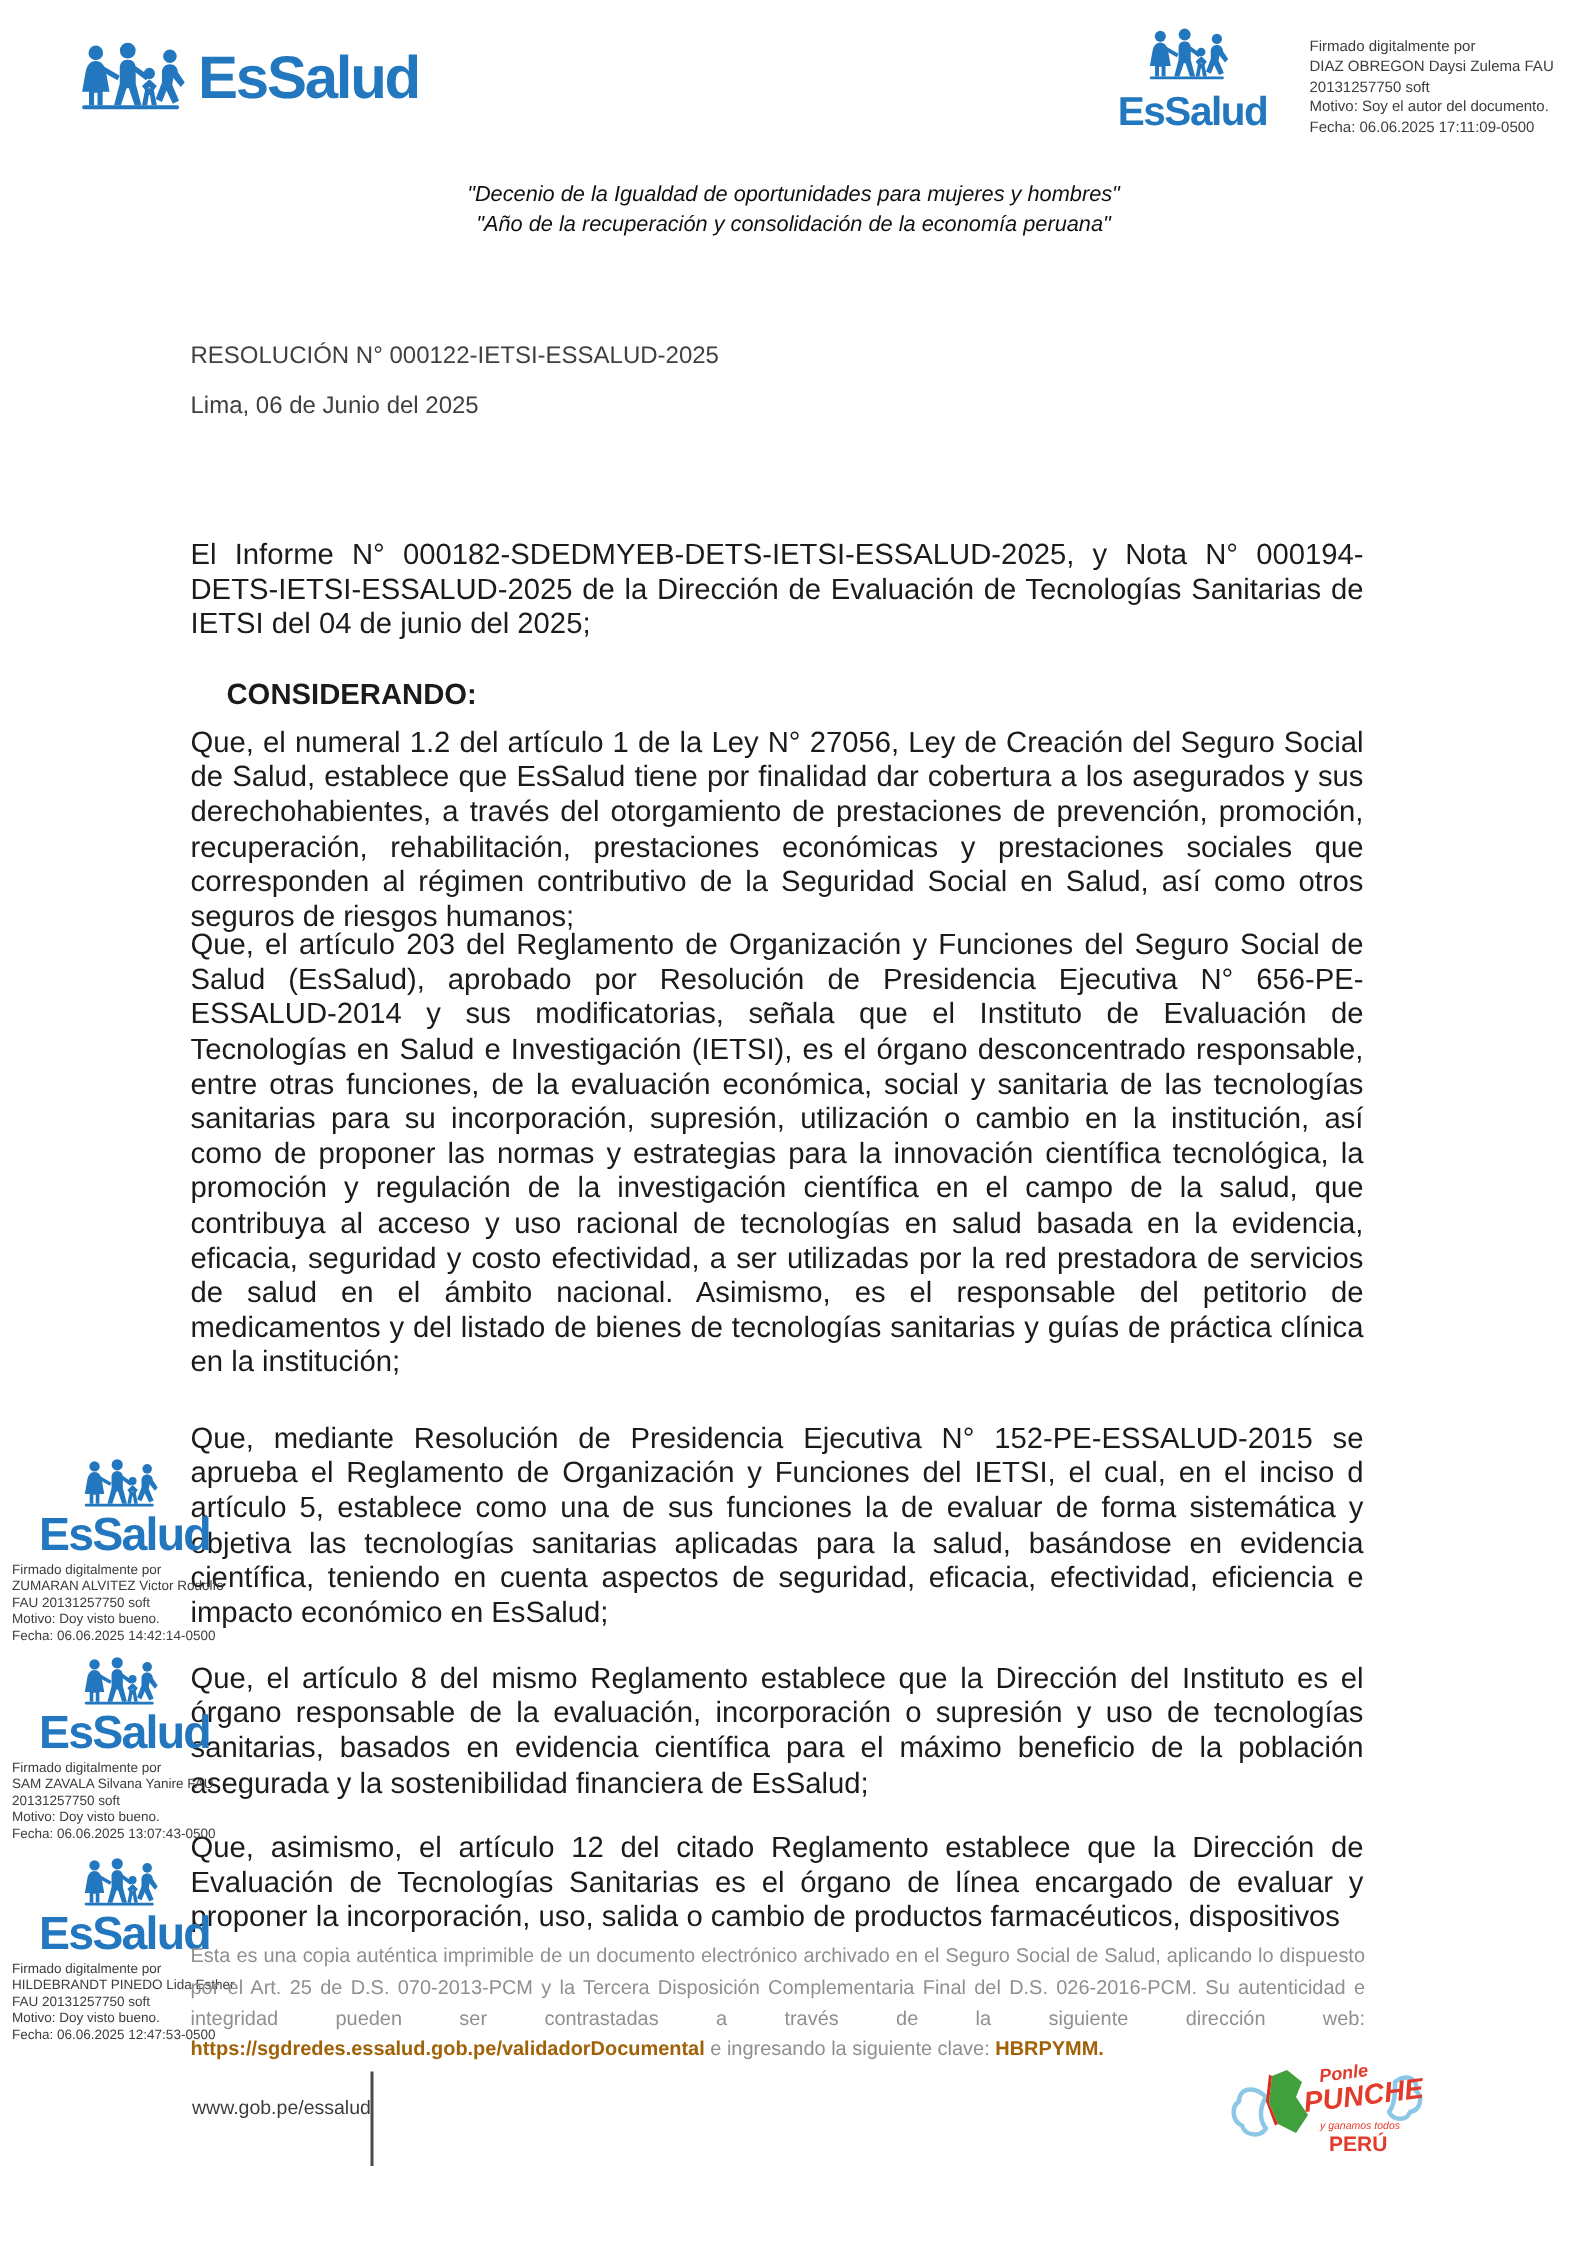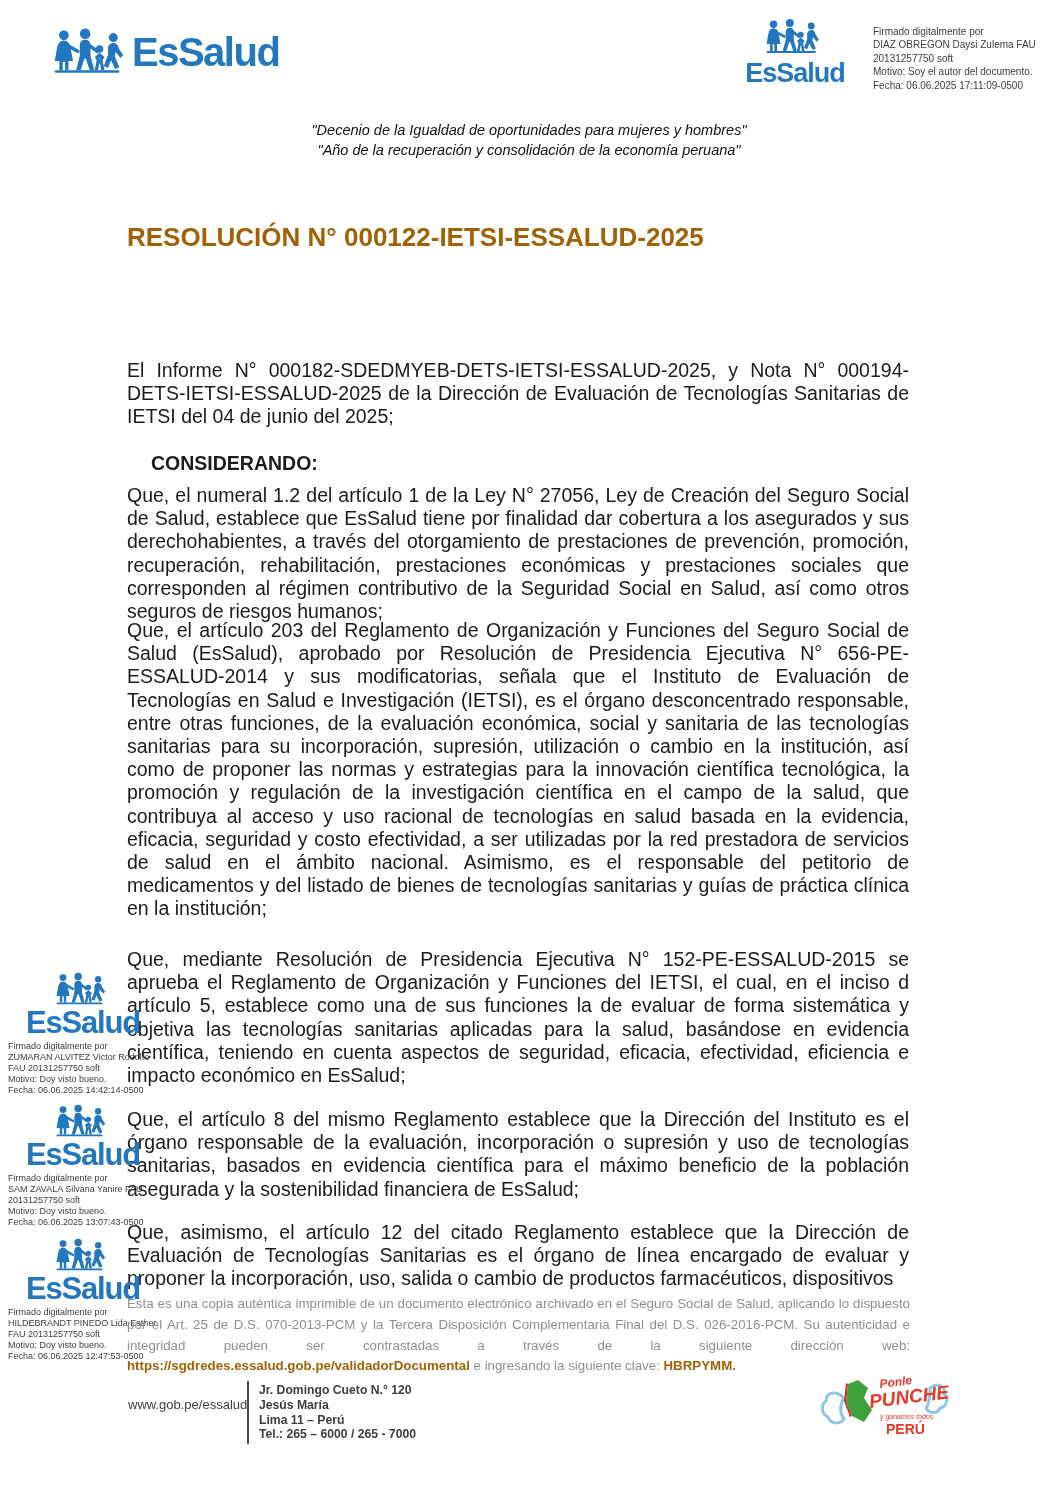--- a/index.html
+++ b/index.html
@@ -15,21 +15,21 @@
 
   .logo-right { position:absolute; left:743px; top:18px; width:104px; text-align:center; }
   .logo-right .icon { width:58px; height:38px; color:#2377BE; }
   .logo-right .brand { font-size:27px; font-weight:bold; color:#2377BE; letter-spacing:-1px; margin-top:-2px; }
 
   .sig-top { position:absolute; left:873px; top:25px; width:175px; font-size:10px; line-height:13.4px; color:#3c3c3c; }
 
   .quotes { position:absolute; left:0; top:120px; width:1058px; text-align:center; font-style:italic; font-size:14.5px; line-height:20px; color:#101010; }
 
   
-  .doc-title { position:absolute; left:127px; top:221px; font-size:26px; font-weight:bold; line-height:33px; color:#a16207; }
+  .doc-title { position:absolute; left:127px; top:221px; font-size:16px; font-weight:normal; line-height:33px; color:#404040; }
   .blk { position:absolute; left:127px; width:782px; font-size:19.5px; line-height:23.2px; text-align:justify; color:#1b1b1b; }
   .lbl { font-weight:bold; text-align:left; }
   .pos-vistos-label { top:314px; }
   .pos-vistos-text  { top:359px; }
   .pos-considerando { top:452px;margin-left:24px; }
   .pos-p1 { top:484px; }
   .pos-p2 { top:619px; }
   .pos-p3 { top:948px; }
   .pos-p4 { top:1108px; }
   .pos-p5 { top:1221px; }
@@ -100,20 +100,21 @@
     <div>Fecha: 06.06.2025 17:11:09-0500</div>
   </div>
 
   <div class="quotes">
     <div>"Decenio de la Igualdad de oportunidades para mujeres y hombres"</div>
     <div>"Año de la recuperación y consolidación de la economía peruana"</div>
   </div>
 
   <div class="doc-title">
     <div>RESOLUCIÓN N° 000122-IETSI-ESSALUD-2025</div>
+    <div>Lima, 06 de Junio del 2025</div>
   </div>
 
   <div class="blk pos-vistos-text">El Informe N° 000182-SDEDMYEB-DETS-IETSI-ESSALUD-2025, y Nota N° 000194-DETS-IETSI-ESSALUD-2025 de la Dirección de Evaluación de Tecnologías Sanitarias de IETSI del 04 de junio del 2025;</div>
   <div class="blk lbl pos-considerando">CONSIDERANDO:</div>
   <div class="blk pos-p1">Que, el numeral 1.2 del artículo 1 de la Ley N° 27056, Ley de Creación del Seguro Social de Salud, establece que EsSalud tiene por finalidad dar cobertura a los asegurados y sus derechohabientes, a través del otorgamiento de prestaciones de prevención, promoción, recuperación, rehabilitación, prestaciones económicas y prestaciones sociales que corresponden al régimen contributivo de la Seguridad Social en Salud, así como otros seguros de riesgos humanos;</div>
   <div class="blk pos-p2">Que, el artículo 203 del Reglamento de Organización y Funciones del Seguro Social de Salud (EsSalud), aprobado por Resolución de Presidencia Ejecutiva N° 656-PE-ESSALUD-2014 y sus modificatorias, señala que el Instituto de Evaluación de Tecnologías en Salud e Investigación (IETSI), es el órgano desconcentrado responsable, entre otras funciones, de la evaluación económica, social y sanitaria de las tecnologías sanitarias para su incorporación, supresión, utilización o cambio en la institución, así como de proponer las normas y estrategias para la innovación científica tecnológica, la promoción y regulación de la investigación científica en el campo de la salud, que contribuya al acceso y uso racional de tecnologías en salud basada en la evidencia, eficacia, seguridad y costo efectividad, a ser utilizadas por la red prestadora de servicios de salud en el ámbito nacional. Asimismo, es el responsable del petitorio de medicamentos y del listado de bienes de tecnologías sanitarias y guías de práctica clínica en la institución;</div>
   <div class="blk pos-p3">Que, mediante Resolución de Presidencia Ejecutiva N° 152-PE-ESSALUD-2015 se aprueba el Reglamento de Organización y Funciones del IETSI, el cual, en el inciso d artículo 5, establece como una de sus funciones la de evaluar de forma sistemática y objetiva las tecnologías sanitarias aplicadas para la salud, basándose en evidencia científica, teniendo en cuenta aspectos de seguridad, eficacia, efectividad, eficiencia e impacto económico en EsSalud;</div>
   <div class="blk pos-p4">Que, el artículo 8 del mismo Reglamento establece que la Dirección del Instituto es el órgano responsable de la evaluación, incorporación o supresión y uso de tecnologías sanitarias, basados en evidencia científica para el máximo beneficio de la población asegurada y la sostenibilidad financiera de EsSalud;</div>
   <div class="blk pos-p5">Que, asimismo, el artículo 12 del citado Reglamento establece que la Dirección de Evaluación de Tecnologías Sanitarias es el órgano de línea encargado de evaluar y proponer la incorporación, uso, salida o cambio de productos farmacéuticos, dispositivos</div>
 
@@ -156,26 +157,20 @@
       <div>FAU 20131257750 soft</div>
       <div>Motivo: Doy visto bueno.</div>
       <div>Fecha: 06.06.2025 12:47:53-0500</div>
     </div>
   </div>
 
   <div class="disclaimer"><span>Esta es una copia auténtica imprimible de un documento electrónico archivado en el Seguro Social de Salud, aplicando lo dispuesto por el Art. 25 de D.S. 070-2013-PCM y la Tercera Disposición Complementaria Final del D.S. 026-2016-PCM. Su autenticidad e integridad pueden ser contrastadas a través de la siguiente dirección web: </span><b>https://sgdredes.essalud.gob.pe/validadorDocumental</b><span> e ingresando la siguiente clave: </span><b>HBRPYMM.</b></div>
 
   <div class="footer-site">www.gob.pe/essalud</div>
   <div class="footer-divider"></div>
-  <div class="footer-address">
-    <div>Jr. Domingo Cueto N.° 120</div>
-    <div>Jesús María</div>
-    <div>Lima 11 – Perú</div>
-    <div>Tel.: 265 – 6000 / 265 - 7000</div>
-  </div>
 
   <svg class="punche" viewBox="0 0 132 78">
 
     <path d="M26 28 C18 20 8 22 8 31 C3 34 3 44 10 47 C12 54 22 55 26 49 C22 44 21 36 26 28 Z" fill="none" stroke="#8CC7E8" stroke-width="3" stroke-linejoin="round"></path>
 
     <path d="M30 14 L40 10 L50 18 L46 28 L54 40 L46 52 L34 46 L28 32 Z" fill="#3FA03C"></path>
     <path d="M30 14 L28 32 L34 46 L32 47 L26 31 L28 13 Z" fill="#D82E1F"></path>
 
     <path d="M112 18 C120 12 128 16 126 24 C131 28 129 37 122 38 C120 44 111 44 108 38 C112 33 112 25 112 18 Z" fill="none" stroke="#8CC7E8" stroke-width="3" stroke-linejoin="round"></path>
 

